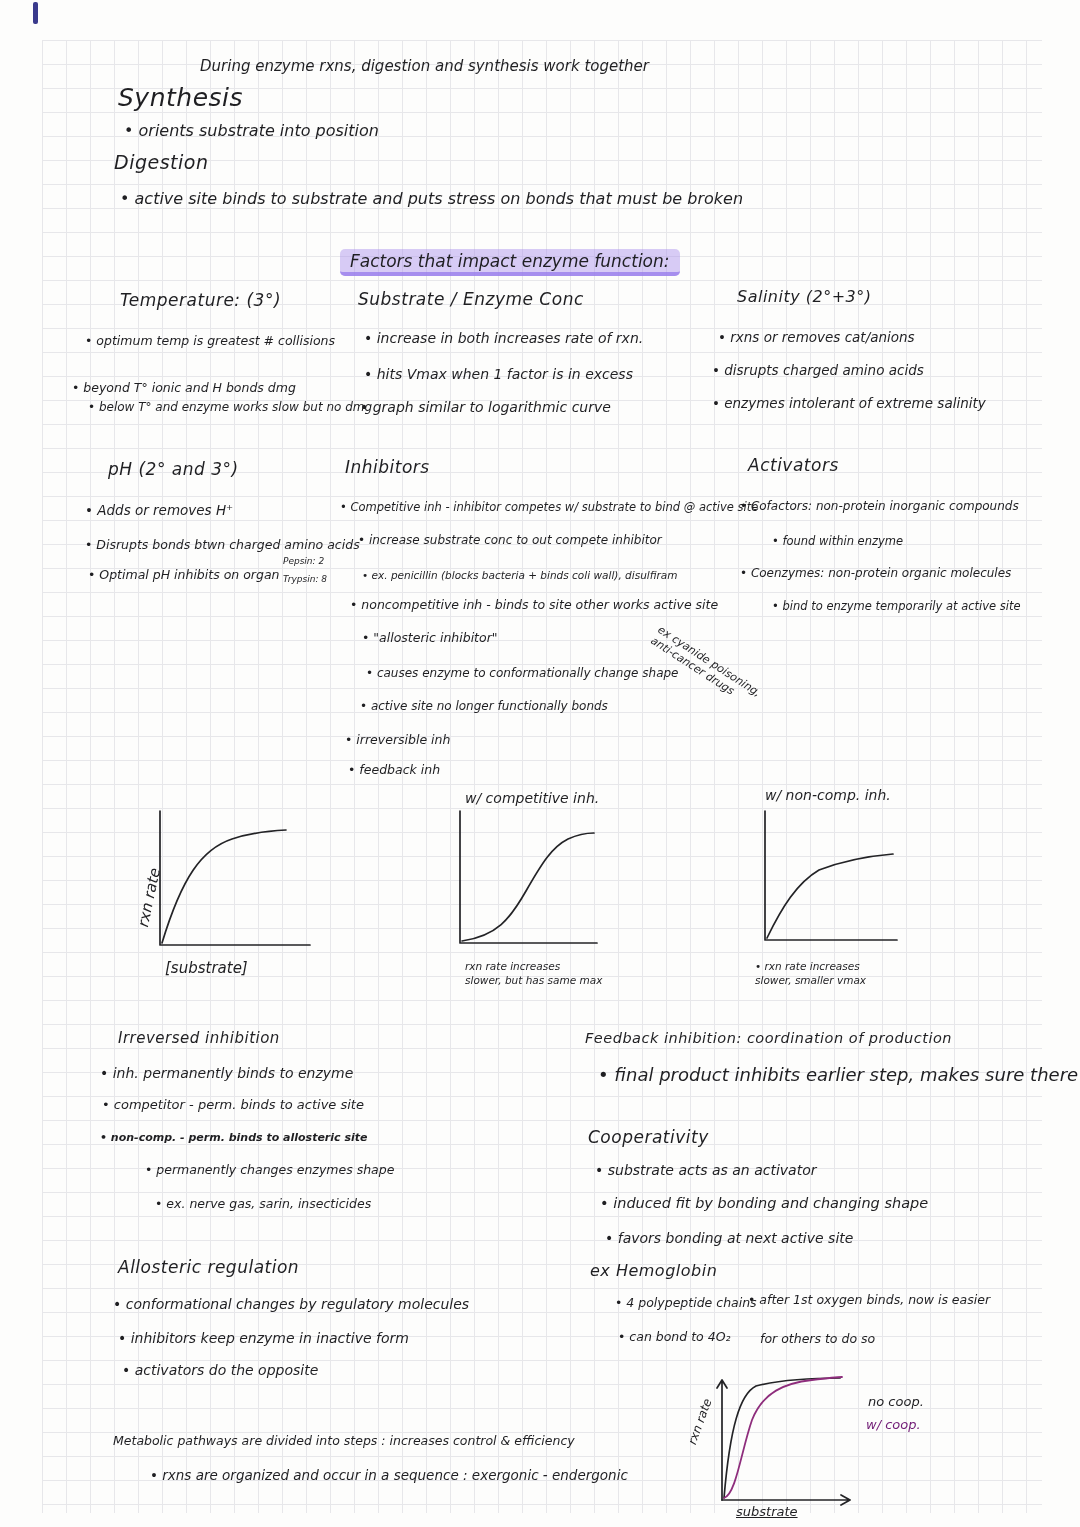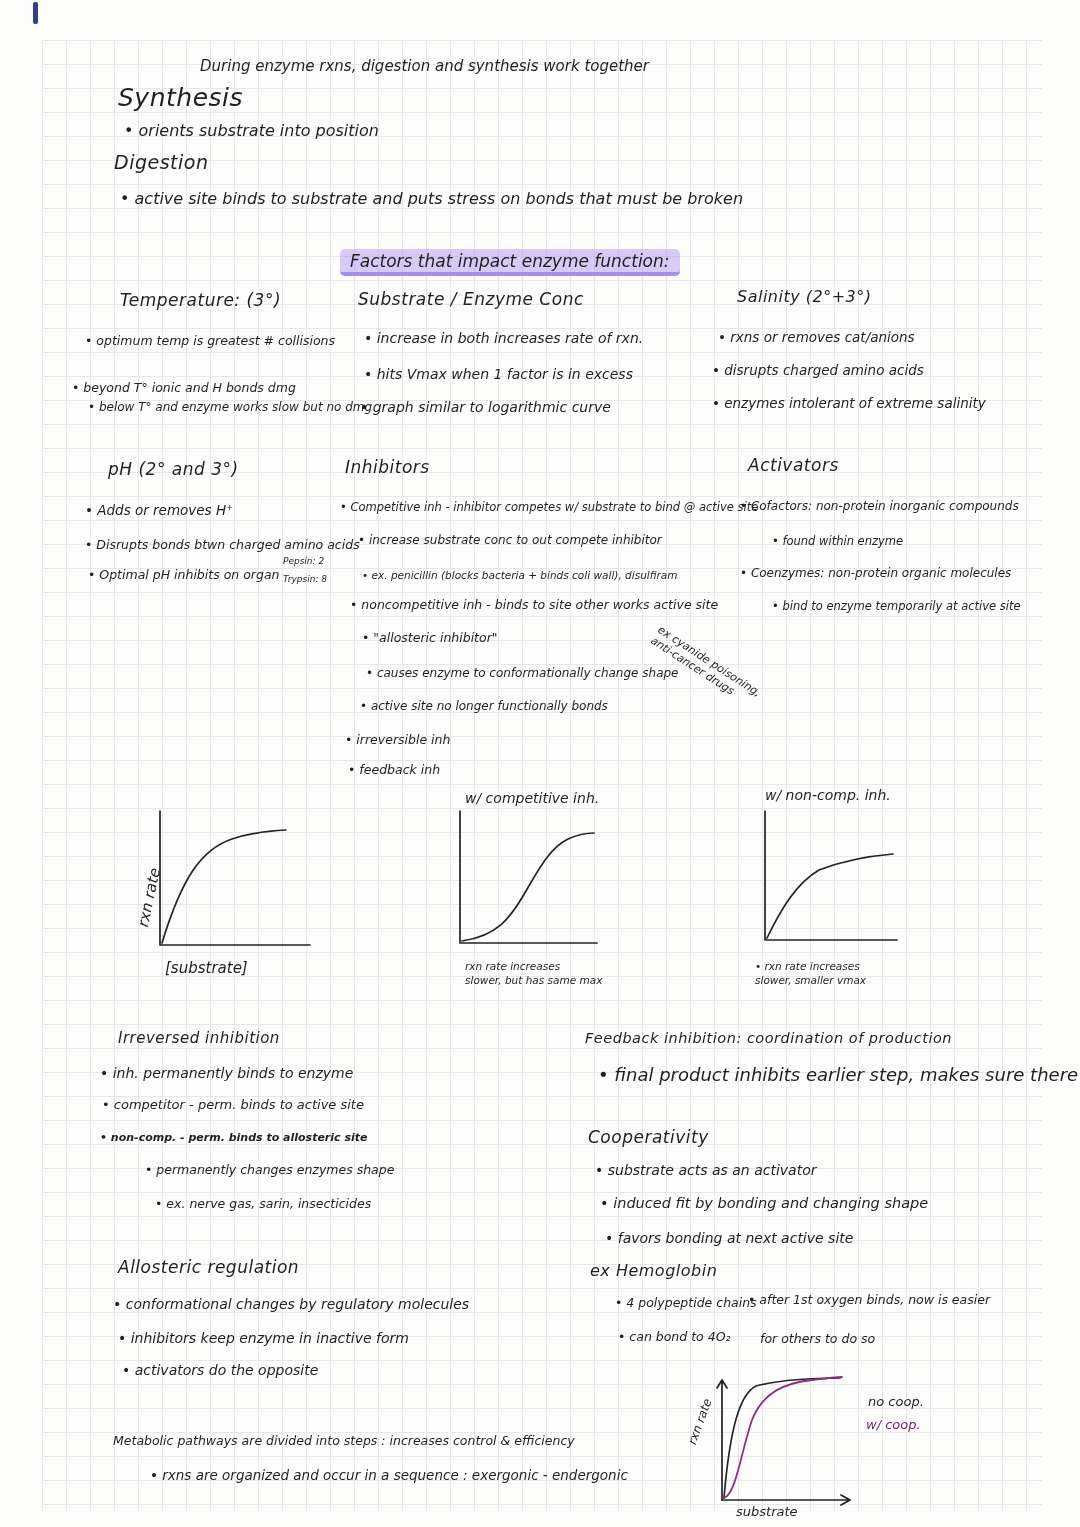--- a/index.html
+++ b/index.html
@@ -158,17 +158,17 @@
   <div class="t" style="left:113px; top:1434px; font-size:12.5px;">Metabolic pathways are divided into steps : increases control &amp; efficiency</div>
   <div class="t" style="left:150px; top:1468px; font-size:13.5px;">• rxns are organized and occur in a sequence : exergonic - endergonic</div>
 
   <div class="t" style="left:686px; top:1442px; font-size:12px; transform:rotate(-70deg); transform-origin:left top;">rxn rate</div>
   <svg style="left:700px; top:1372px;" width="165" height="135">
     <path class="ink-path" d="M22,128 L22,8 M22,8 L17,16 M22,8 L27,16"></path>
     <path class="ink-path" d="M22,128 L150,128 M150,128 L141,123 M150,128 L141,133"></path>
     <path class="ink-path" d="M24,126 C30,55 40,22 56,14 C80,8 115,6 140,6"></path>
     <path class="coop-path" d="M24,126 C36,122 41,80 52,48 C63,20 85,11 112,8 C128,6 138,5 142,5"></path>
   </svg>
-  <div class="t" style="left:736px; top:1505px; font-size:13px;">substrate</div>
+  <div class="t" style="left:736px; top:1505px; font-size:13px;text-decoration:underline;">substrate</div>
   <div class="t" style="left:868px; top:1395px; font-size:13px;">no coop.</div>
   <div class="t purple" style="left:866px; top:1418px; font-size:13px;">w/ coop.</div>
 
 </div>
 
 </body></html>

